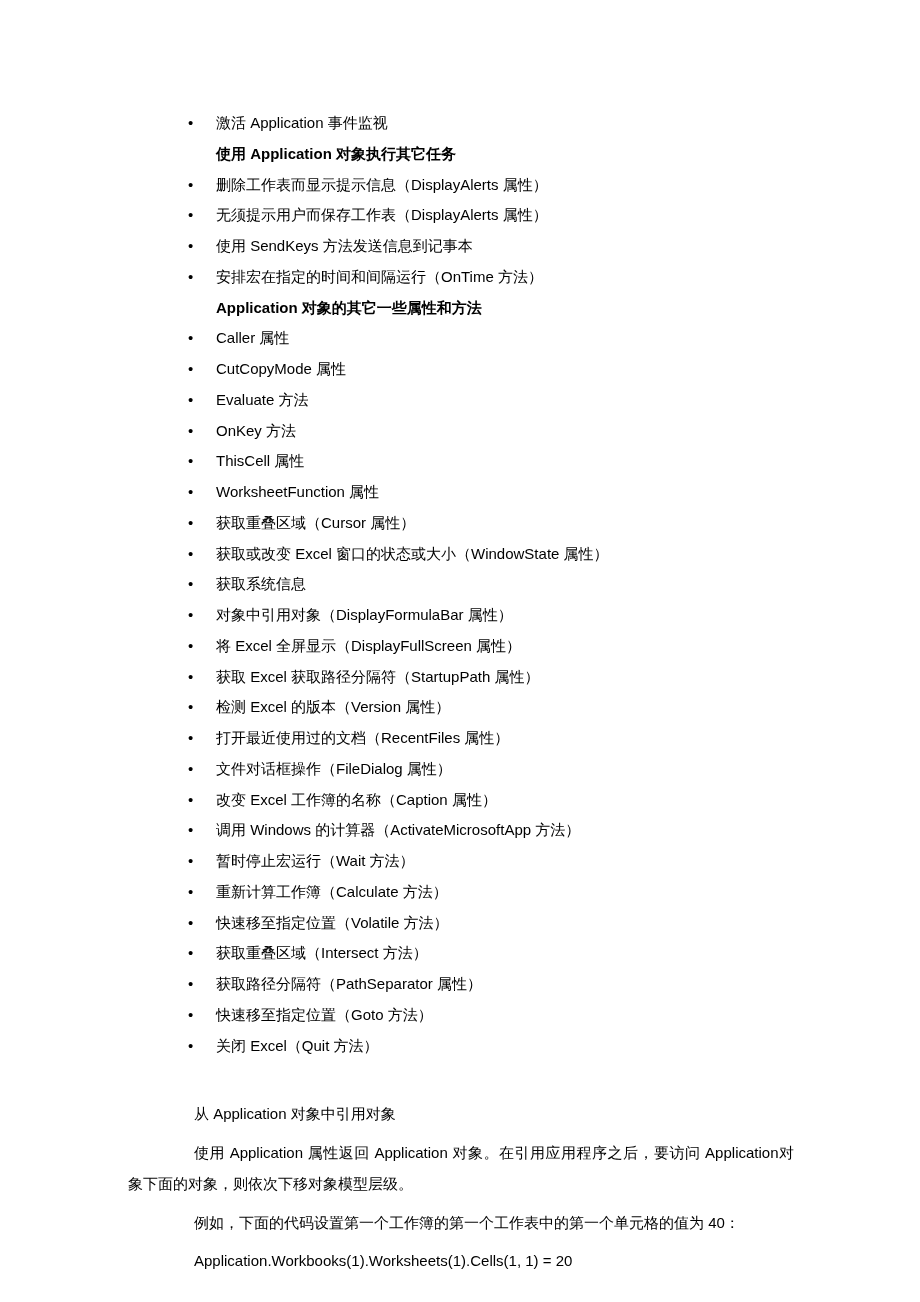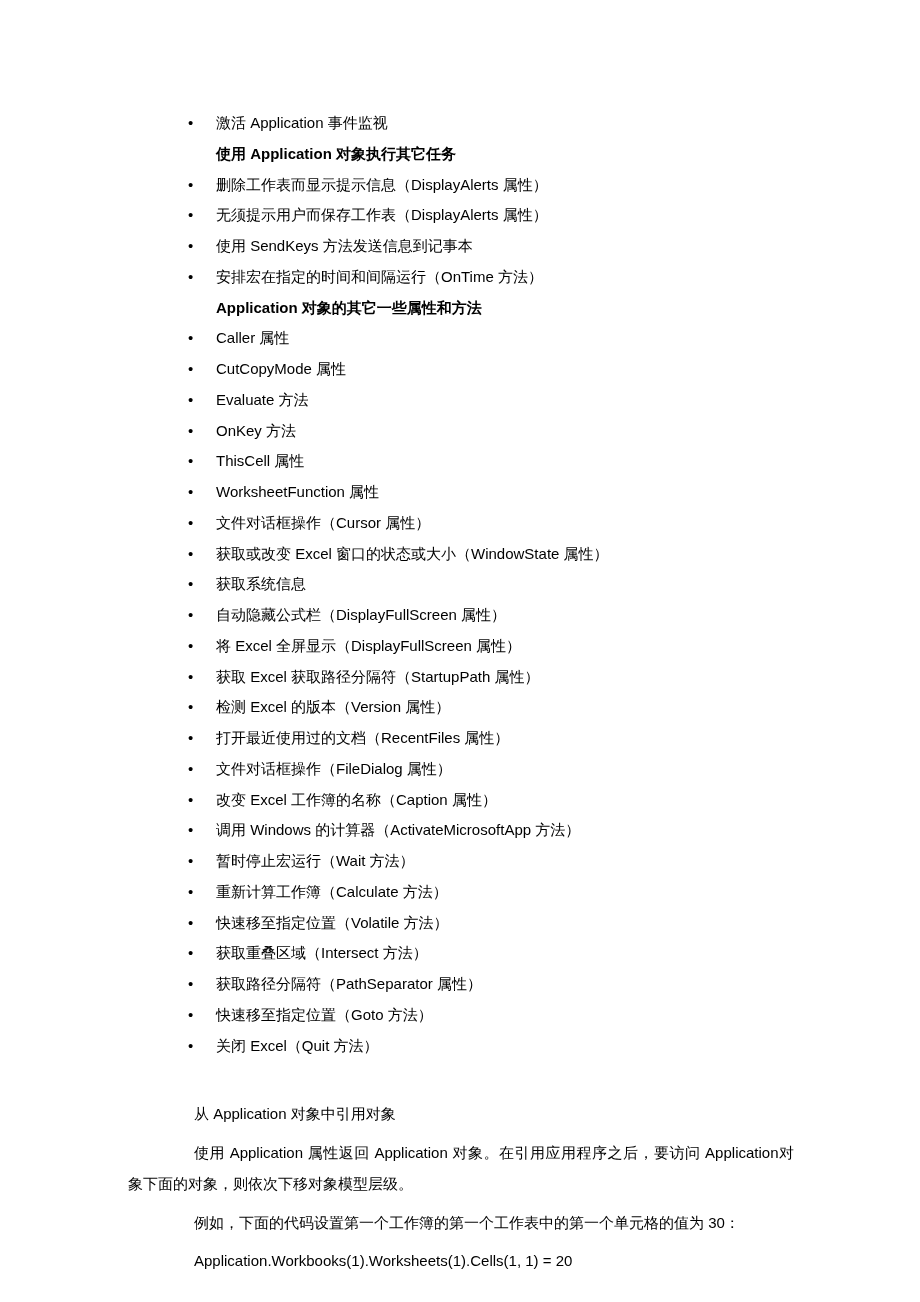--- a/index.html
+++ b/index.html
@@ -63,40 +63,40 @@
       <li><span class="dot">•</span><span>删除工作表而显示提示信息（DisplayAlerts 属性）</span></li>
       <li><span class="dot">•</span><span>无须提示用户而保存工作表（DisplayAlerts 属性）</span></li>
       <li><span class="dot">•</span><span>使用 SendKeys 方法发送信息到记事本</span></li>
       <li><span class="dot">•</span><span>安排宏在指定的时间和间隔运行（OnTime 方法）</span><span class="subline">Application 对象的其它一些属性和方法</span></li>
       <li><span class="dot">•</span><span>Caller 属性</span></li>
       <li><span class="dot">•</span><span>CutCopyMode 属性</span></li>
       <li><span class="dot">•</span><span>Evaluate 方法</span></li>
       <li><span class="dot">•</span><span>OnKey 方法</span></li>
       <li><span class="dot">•</span><span>ThisCell 属性</span></li>
       <li><span class="dot">•</span><span>WorksheetFunction 属性</span></li>
-      <li><span class="dot">•</span><span>文件对话框操作（Cursor 属性）</span></li>
+      <li><span class="dot">•</span><span>获取重叠区域（Cursor 属性）</span></li>
       <li><span class="dot">•</span><span>获取或改变 Excel 窗口的状态或大小（WindowState 属性）</span></li>
       <li><span class="dot">•</span><span>获取系统信息</span></li>
-      <li><span class="dot">•</span><span>自动隐藏公式栏（DisplayFullScreen 属性）</span></li>
+      <li><span class="dot">•</span><span>对象中引用对象（DisplayFormulaBar 属性）</span></li>
       <li><span class="dot">•</span><span>将 Excel 全屏显示（DisplayFullScreen 属性）</span></li>
       <li><span class="dot">•</span><span>获取 Excel 获取路径分隔符（StartupPath 属性）</span></li>
       <li><span class="dot">•</span><span>检测 Excel 的版本（Version 属性）</span></li>
       <li><span class="dot">•</span><span>打开最近使用过的文档（RecentFiles 属性）</span></li>
       <li><span class="dot">•</span><span>文件对话框操作（FileDialog 属性）</span></li>
       <li><span class="dot">•</span><span>改变 Excel 工作簿的名称（Caption 属性）</span></li>
       <li><span class="dot">•</span><span>调用 Windows 的计算器（ActivateMicrosoftApp 方法）</span></li>
       <li><span class="dot">•</span><span>暂时停止宏运行（Wait 方法）</span></li>
       <li><span class="dot">•</span><span>重新计算工作簿（Calculate 方法）</span></li>
       <li><span class="dot">•</span><span>快速移至指定位置（Volatile 方法）</span></li>
       <li><span class="dot">•</span><span>获取重叠区域（Intersect 方法）</span></li>
       <li><span class="dot">•</span><span>获取路径分隔符（PathSeparator 属性）</span></li>
       <li><span class="dot">•</span><span>快速移至指定位置（Goto 方法）</span></li>
       <li><span class="dot">•</span><span>关闭 Excel（Quit 方法）</span></li>
     </ul>
 
   <div class="para-block">
     <p class="para indent1">从 Application 对象中引用对象</p>
     <p class="para justify" style="text-indent:66px;">使用 Application 属性返回 Application 对象。在引用应用程序之后，要访问 Application对象下面的对象，则依次下移对象模型层级。</p>
-    <p class="para indent1 justify">例如，下面的代码设置第一个工作簿的第一个工作表中的第一个单元格的值为 30：</p>
+    <p class="para indent1 justify">例如，下面的代码设置第一个工作簿的第一个工作表中的第一个单元格的值为 40：</p>
     <p class="para indent1">Application.Workbooks(1).Worksheets(1).Cells(1, 1) = 20</p>
   </div>
 
 </div>
 
 </body></html>

